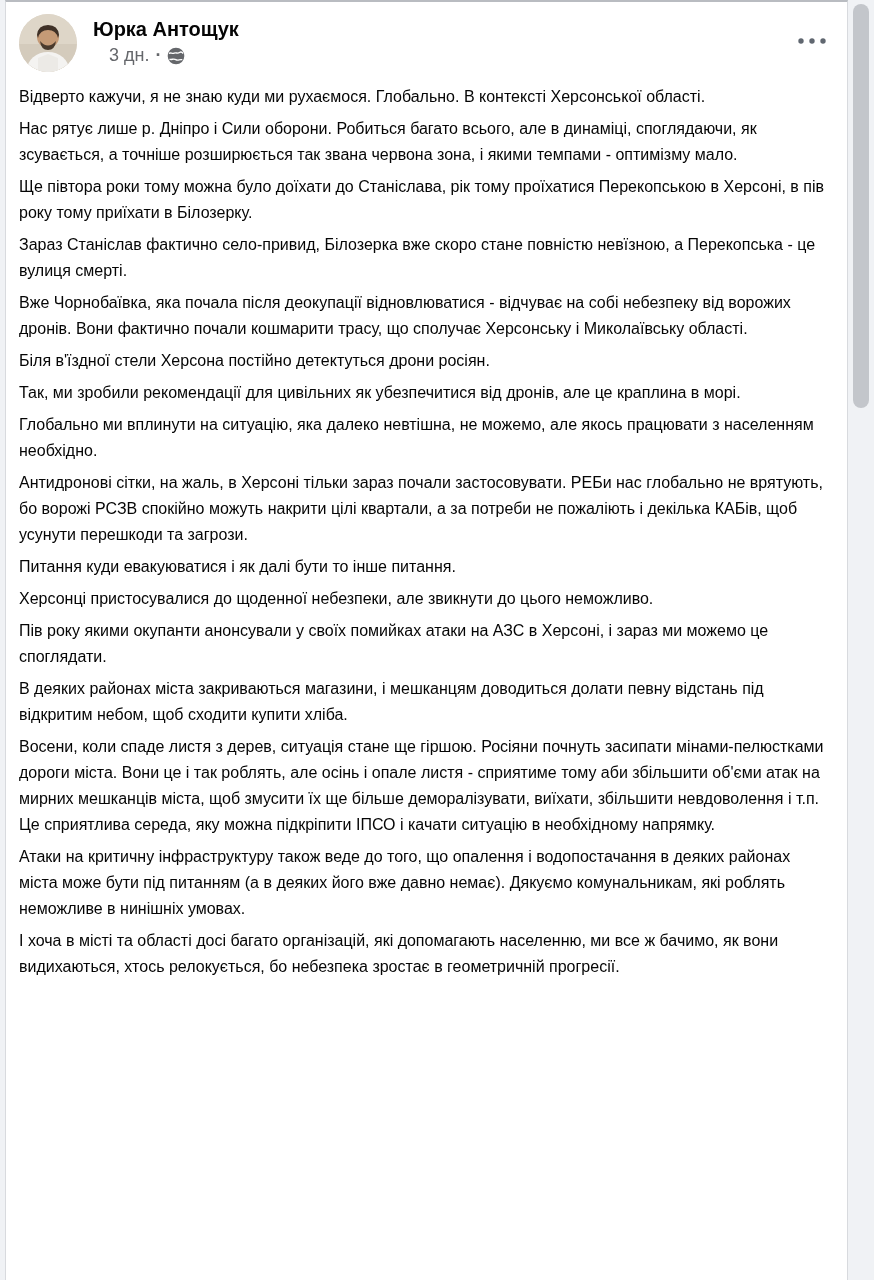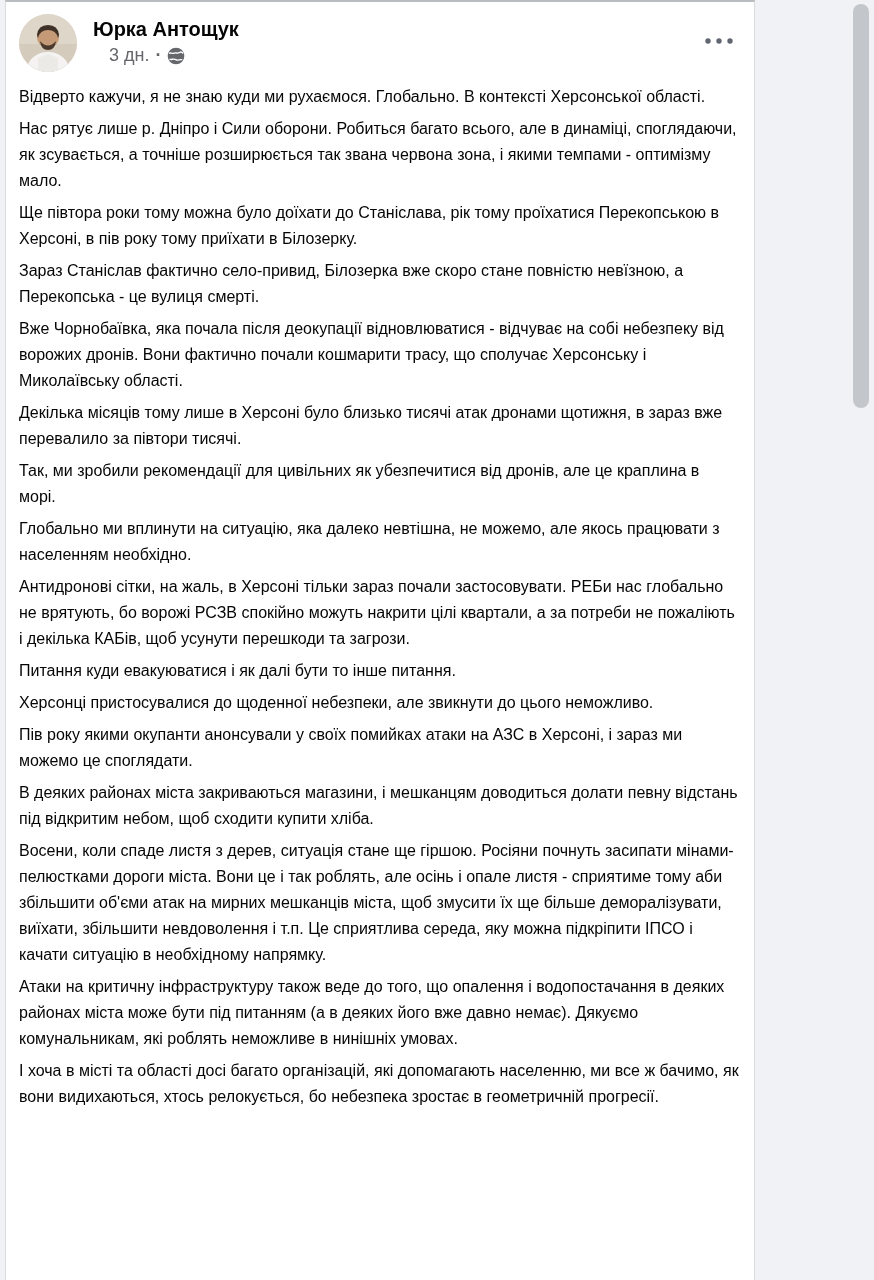--- a/index.html
+++ b/index.html
@@ -3,21 +3,21 @@
 <meta charset="utf-8">
 <style>
   html,body{margin:0;padding:0;}
   body{
     width:874px;height:1280px;overflow:hidden;position:relative;
     background:#f0f2f5;
     font-family:"Liberation Sans",sans-serif;
     -webkit-font-smoothing:antialiased;
   }
   .card{
-    position:absolute;left:5px;top:0;width:750px;height:1280px;
+    position:absolute;left:5px;top:0;width:843px;height:1280px;
     box-sizing:border-box;background:#ffffff;
     border-left:1px solid #d8dade;border-right:1px solid #d8dade;
     border-top:2px solid #b9bcc1;
   }
   .post-header{position:relative;padding:12px 16px 0 13px;display:flex;align-items:flex-start;}
   .avatar{
     width:58px;height:58px;border-radius:50%;flex:0 0 58px;overflow:hidden;
     cursor:pointer;background:#ddd5c8;
   }
   .avatar svg{display:block;width:58px;height:58px;}
@@ -89,21 +89,21 @@
     </button>
 
   </div>
 
   <div class="post-body">
       <p class="post-text">Відверто кажучи, я не знаю куди ми рухаємося. Глобально. В контексті Херсонської області.</p>
       <p class="post-text">Нас рятує лише р. Дніпро і Сили оборони. Робиться багато всього, але в динаміці, споглядаючи, як зсувається, а точніше розширюється так звана червона зона, і якими темпами - оптимізму мало.</p>
       <p class="post-text">Ще півтора роки тому можна було доїхати до Станіслава, рік тому проїхатися Перекопською в Херсоні, в пів року тому приїхати в Білозерку.</p>
       <p class="post-text">Зараз Станіслав фактично село-привид, Білозерка вже скоро стане повністю невїзною, а Перекопська - це вулиця смерті.</p>
       <p class="post-text">Вже Чорнобаївка, яка почала після деокупації відновлюватися - відчуває на собі небезпеку від ворожих дронів. Вони фактично почали кошмарити трасу, що сполучає Херсонську і Миколаївську області.</p>
-      <p class="post-text">Декілька місяців тому лише в Херсоні було близько тисячі атак дронами щотижня, в зараз вже перевалило за півтори тисячі.</p>
+      <p class="post-text">Біля в'їздної стели Херсона постійно детектуться дрони росіян.</p>
       <p class="post-text">Так, ми зробили рекомендації для цивільних як убезпечитися від дронів, але це краплина в морі.</p>
       <p class="post-text">Глобально ми вплинути на ситуацію, яка далеко невтішна, не можемо, але якось працювати з населенням необхідно.</p>
       <p class="post-text">Антидронові сітки, на жаль, в Херсоні тільки зараз почали застосовувати. РЕБи нас глобально не врятують, бо ворожі РСЗВ спокійно можуть накрити цілі квартали, а за потреби не пожаліють і декілька КАБів, щоб усунути перешкоди та загрози.</p>
       <p class="post-text">Питання куди евакуюватися і як далі бути то інше питання.</p>
       <p class="post-text">Херсонці пристосувалися до щоденної небезпеки, але звикнути до цього неможливо.</p>
       <p class="post-text">Пів року якими окупанти анонсували у своїх помийках атаки на АЗС в Херсоні, і зараз ми можемо це споглядати.</p>
       <p class="post-text">В деяких районах міста закриваються магазини, і мешканцям доводиться долати певну відстань під відкритим небом, щоб сходити купити хліба.</p>
       <p class="post-text">Восени, коли спаде листя з дерев, ситуація стане ще гіршою. Росіяни почнуть засипати мінами-пелюстками дороги міста. Вони це і так роблять, але осінь і опале листя - сприятиме тому аби збільшити об'єми атак на мирних мешканців міста, щоб змусити їх ще більше деморалізувати, виїхати, збільшити невдоволення і т.п. Це сприятлива середа, яку можна підкріпити ІПСО і качати ситуацію в необхідному напрямку.</p>
       <p class="post-text">Атаки на критичну інфраструктуру також веде до того, що опалення і водопостачання в деяких районах міста може бути під питанням (а в деяких його вже давно немає). Дякуємо комунальникам, які роблять неможливе в нинішніх умовах.</p>
       <p class="post-text">І хоча в місті та області досі багато організацій, які допомагають населенню, ми все ж бачимо, як вони видихаються, хтось релокується, бо небезпека зростає в геометричній прогресії.</p>

